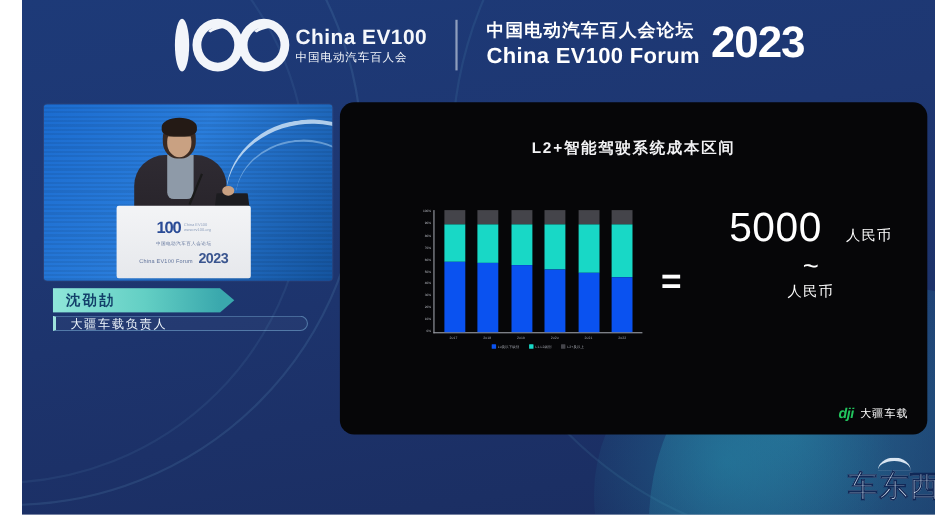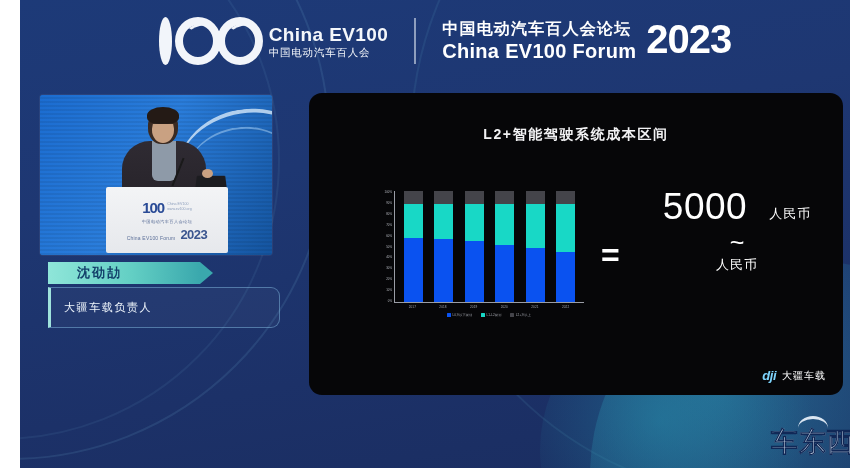--- a/index.html
+++ b/index.html
@@ -73,21 +73,21 @@
   .title-lines { display: flex; flex-direction: column; gap: 2px; }
   .t-cn { color: #ffffff; font-size: 16px; font-weight: bold; letter-spacing: 1.2px; line-height: 1.1; }
   .t-en { color: #ffffff; font-size: 20px; font-weight: bold; letter-spacing: 0.3px; line-height: 1.1; }
   .t-year {
     color: #ffffff; font-size: 40px; font-weight: bold; letter-spacing: -1px;
     line-height: 0.92; padding-bottom: 3px;
   }
 
   
   #speaker-panel {
-    position: absolute; left: 20px; top: 95px; width: 232px; height: 160px;
+    position: absolute; left: 20px; top: 95px; width: 262px; height: 160px;
     border-radius: 3px; overflow: hidden;
     background: linear-gradient(135deg, #1565c9 0%, #1e72d4 40%, #1358b4 100%);
     box-shadow: 0 0 0 1px rgba(255,255,255,0.06);
   }
   .stage-bg {
     position: absolute; inset: 0;
     background:
       repeating-linear-gradient(0deg, rgba(0,0,0,0.07) 0 2px, rgba(0,0,0,0) 2px 4px),
       linear-gradient(120deg, #1b6cd0 0%, #2a7ddb 45%, #14549f 100%);
   }
@@ -155,33 +155,33 @@
   .hand {
     position: absolute; left: 162px; top: 74px; width: 11px; height: 9px;
     background: #c9a182; border-radius: 50%;
   }
 
   
   #name-plate { position: absolute; left: 28px; top: 262px; width: 232px; }
   .name-bar {
     position: relative; height: 22px; width: 152px;
     background: linear-gradient(90deg, #8fe6d9 0%, #63cfc4 55%, #3aa8ad 100%);
-    display: flex; align-items: center; padding-left: 29px;
+    display: flex; align-items: center; padding-left: 12px;
   }
   .name-bar::after {
     content: ""; position: absolute; right: -13px; top: 0;
     border-left: 13px solid #3aa8ad;
     border-top: 11px solid transparent; border-bottom: 11px solid transparent;
   }
   .name-text {
     color: #13406a; font-size: 13px; font-weight: bold; letter-spacing: 2px;
     position: relative; z-index: 2;
   }
   .role-box {
-    margin-top: 3px; height: 41px; width: 232px;
+    margin-top: 3px; height: 14px; width: 232px;
     border: 1px solid rgba(140,200,235,0.45);
     border-left: 3px solid #9fe3dc;
     border-radius: 0 9px 9px 0;
     display: flex; align-items: center; padding-left: 13px;
     background: rgba(255,255,255,0.03);
   }
   .role-text { color: #eef5fb; font-size: 11px; letter-spacing: 1.6px; }
 
   
   #slide {
@@ -237,21 +237,21 @@
     letter-spacing: 0.5px; line-height: 1.05;
   }
   .price-cur { color: #ffffff; font-size: 13px; line-height: 1; padding-bottom: 7px; letter-spacing: 1px; }
   .tilde { color: #ffffff; font-size: 25px; line-height: 1; margin: 1px 0 1px 0; }
 
   .dji-logo {
     position: absolute; right: 17px; bottom: 12px;
     display: flex; align-items: center; gap: 6px;
   }
   .dji-mark {
-    color: #7dd3fc; font-size: 13px; font-weight: bold;
+    color: #22c55e; font-size: 13px; font-weight: bold;
     font-style: italic; letter-spacing: -0.5px;
   }
   .dji-cn { color: #ffffff; font-size: 10px; letter-spacing: 1px; }
 
   
   #watermark {
     position: absolute; right: 15px; bottom: 12px;
     display: flex; flex-direction: column; align-items: center;
     opacity: 0.92;
   }

